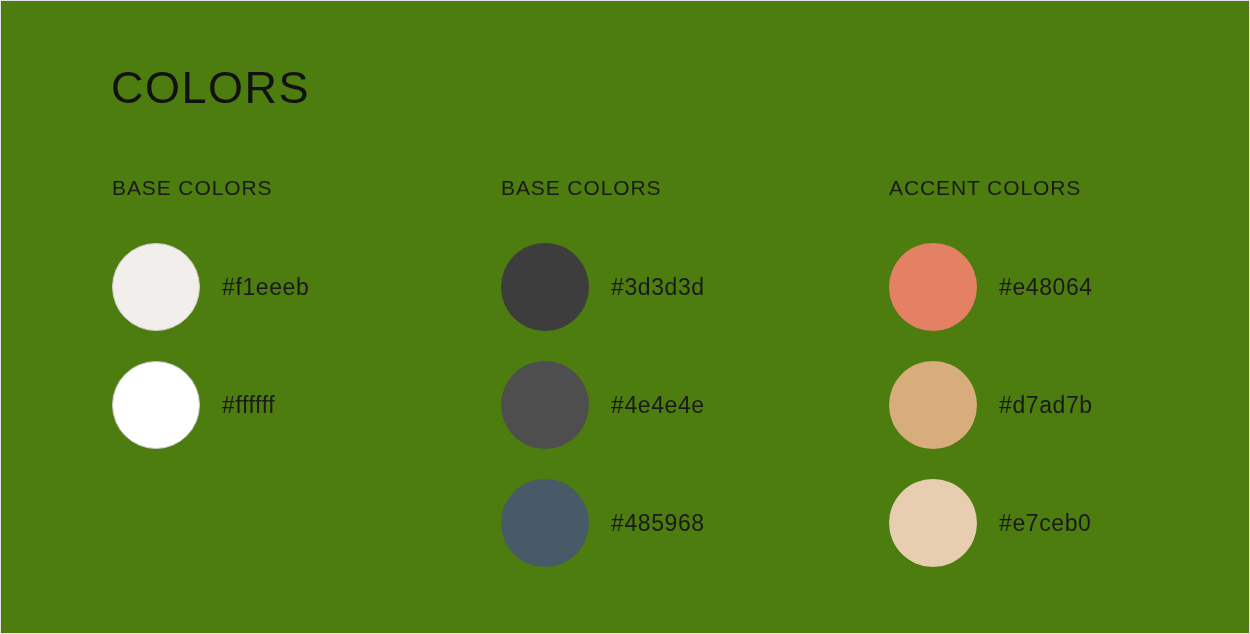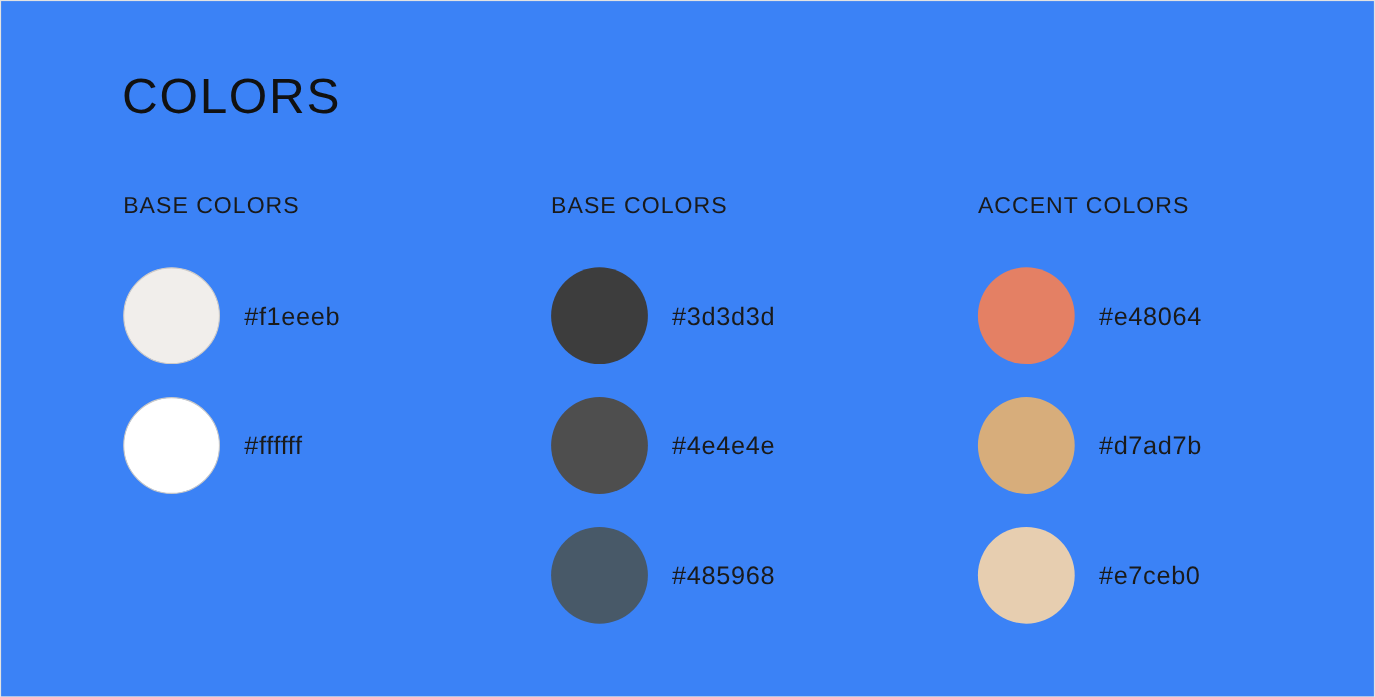--- a/index.html
+++ b/index.html
@@ -10,21 +10,21 @@
   }
   body {
     font-family: "Liberation Sans", sans-serif;
     -webkit-font-smoothing: antialiased;
   }
 
   .canvas {
     position: relative;
     width: 1250px;
     height: 634px;
-    background: #3b82f6;
+    background: #4d7c0f;
     border: 1px solid #e2e2e2;
     box-sizing: border-box;
     overflow: hidden;
   }
 
   .page-title {
     position: absolute;
     left: 110px;
     top: 64px;
     font-size: 45px;

